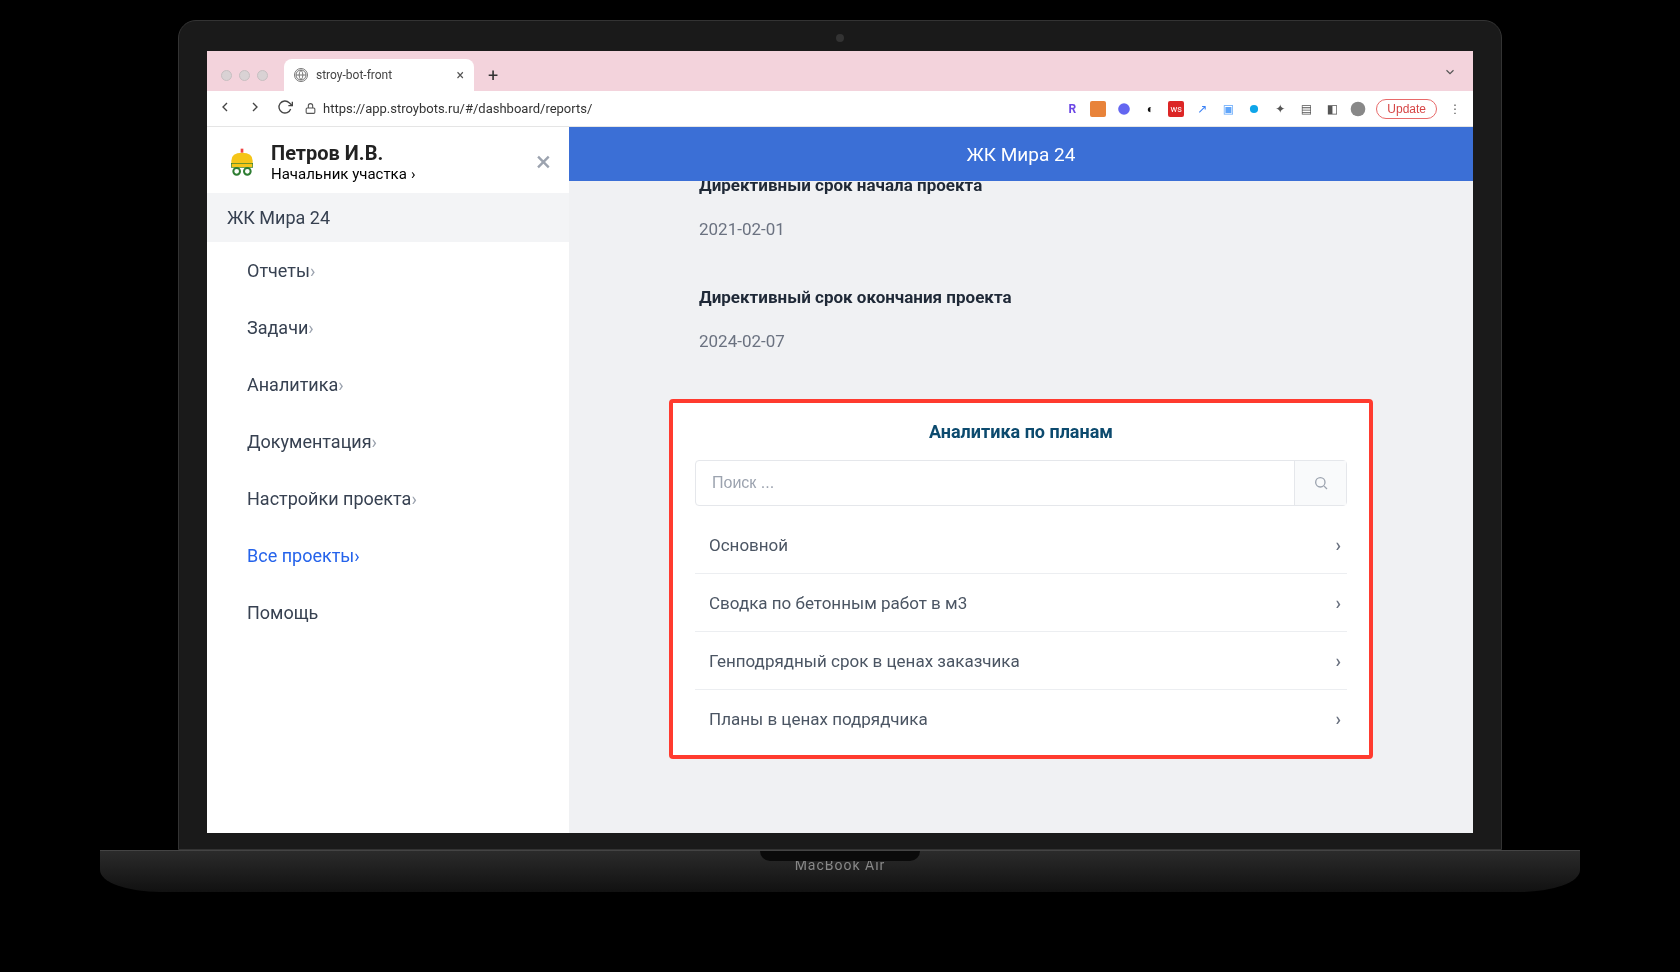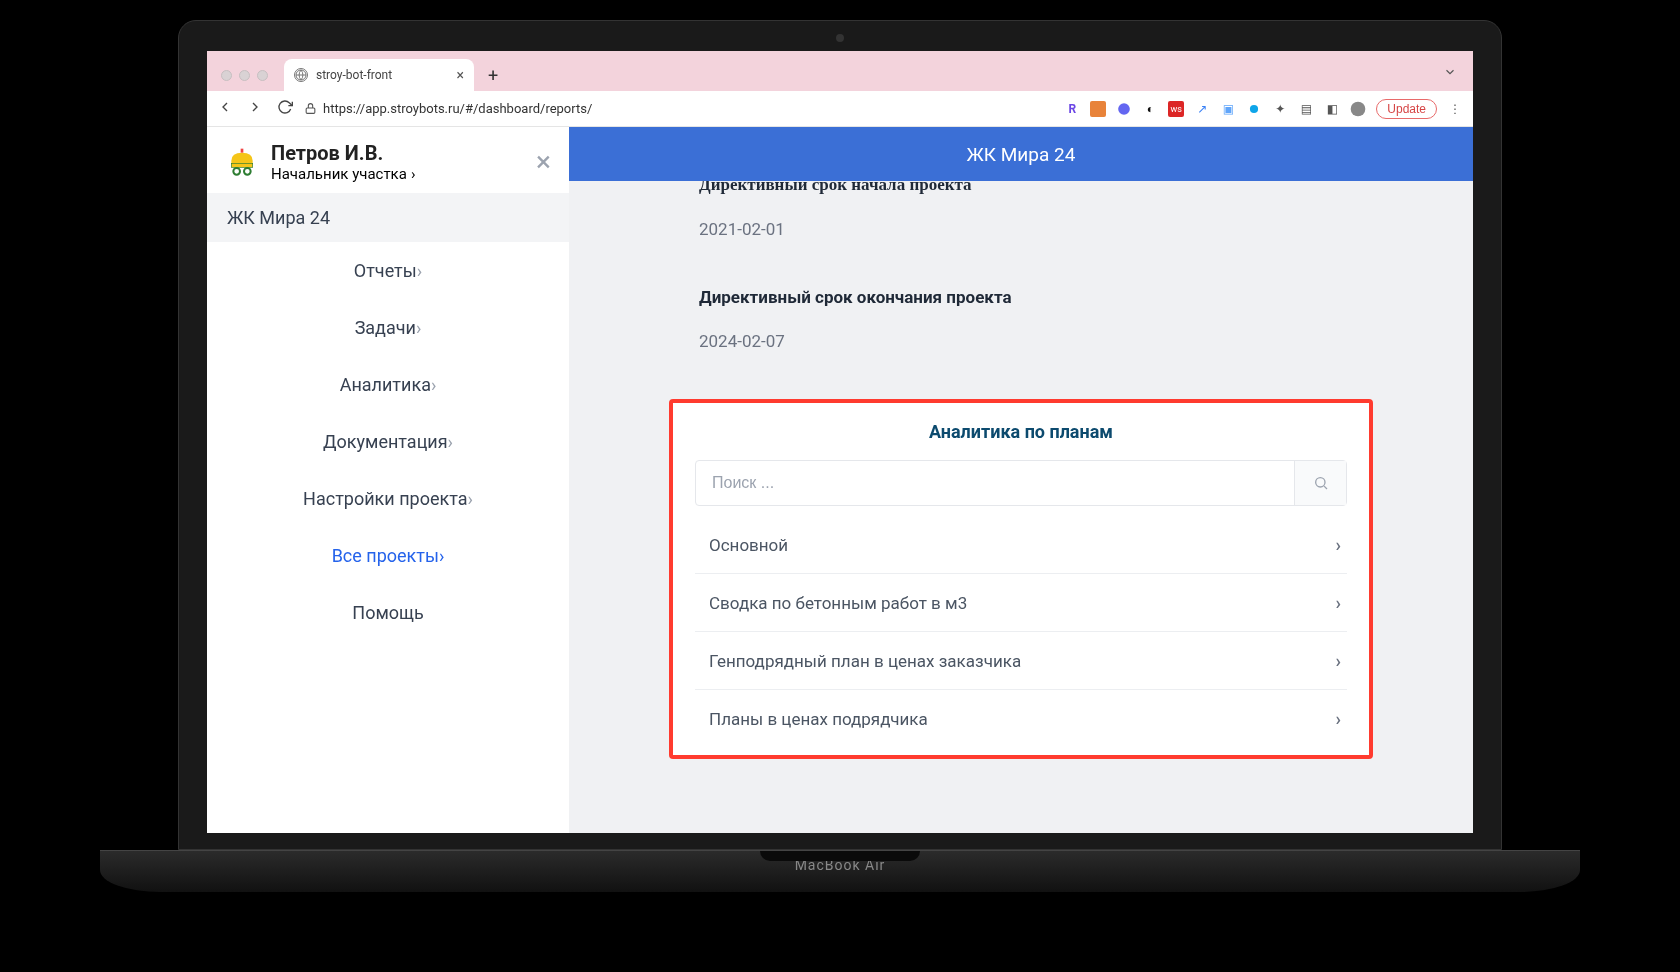--- a/index.html
+++ b/index.html
@@ -211,21 +211,21 @@
   .sb-project {
     background:#f3f4f6;
     padding: 14px 20px;
     font-size:18px;
     color:#374151;
   }
   .sb-item {
     padding: 18px 40px;
     display:flex;
     align-items:center;
-    justify-content:center;
+    justify-content:flex-start;
     font-size:18px;
     color:#374151;
     cursor:pointer;
   }
   .sb-item.active {
     color:#2563eb;
   }
   .sb-chevron { color:#9ca3af; font-size:18px; }
   .sb-item.active .sb-chevron { color:#2563eb; }
 
@@ -258,21 +258,20 @@
     color:#1f2937;
     font-size:17px;
     margin-top:-4px;
     overflow:hidden;
     height:18px;
     position:relative;
   }
   .info-label-cut-inner {
     position:absolute;
     bottom:0;
-    font-family:Liberation Serif, serif;
   }
   .info-value {
     color:#6b7280;
     font-size:17px;
     margin-top:24px;
   }
   .info-label {
     font-weight:700;
     color:#1f2937;
     font-size:17px;
@@ -506,21 +505,21 @@
                 <div id="plan-list">
                     <div class="plan-item">
                       <span>Основной</span>
                       <span class="plan-chevron">›</span>
                     </div>
                     <div class="plan-item">
                       <span>Сводка по бетонным работ в м3</span>
                       <span class="plan-chevron">›</span>
                     </div>
                     <div class="plan-item">
-                      <span>Генподрядный план в ценах заказчика</span>
+                      <span>Генподрядный срок в ценах заказчика</span>
                       <span class="plan-chevron">›</span>
                     </div>
                     <div class="plan-item">
                       <span>Планы в ценах подрядчика</span>
                       <span class="plan-chevron">›</span>
                     </div>
                   </div>
               </div>
 
             </div>

